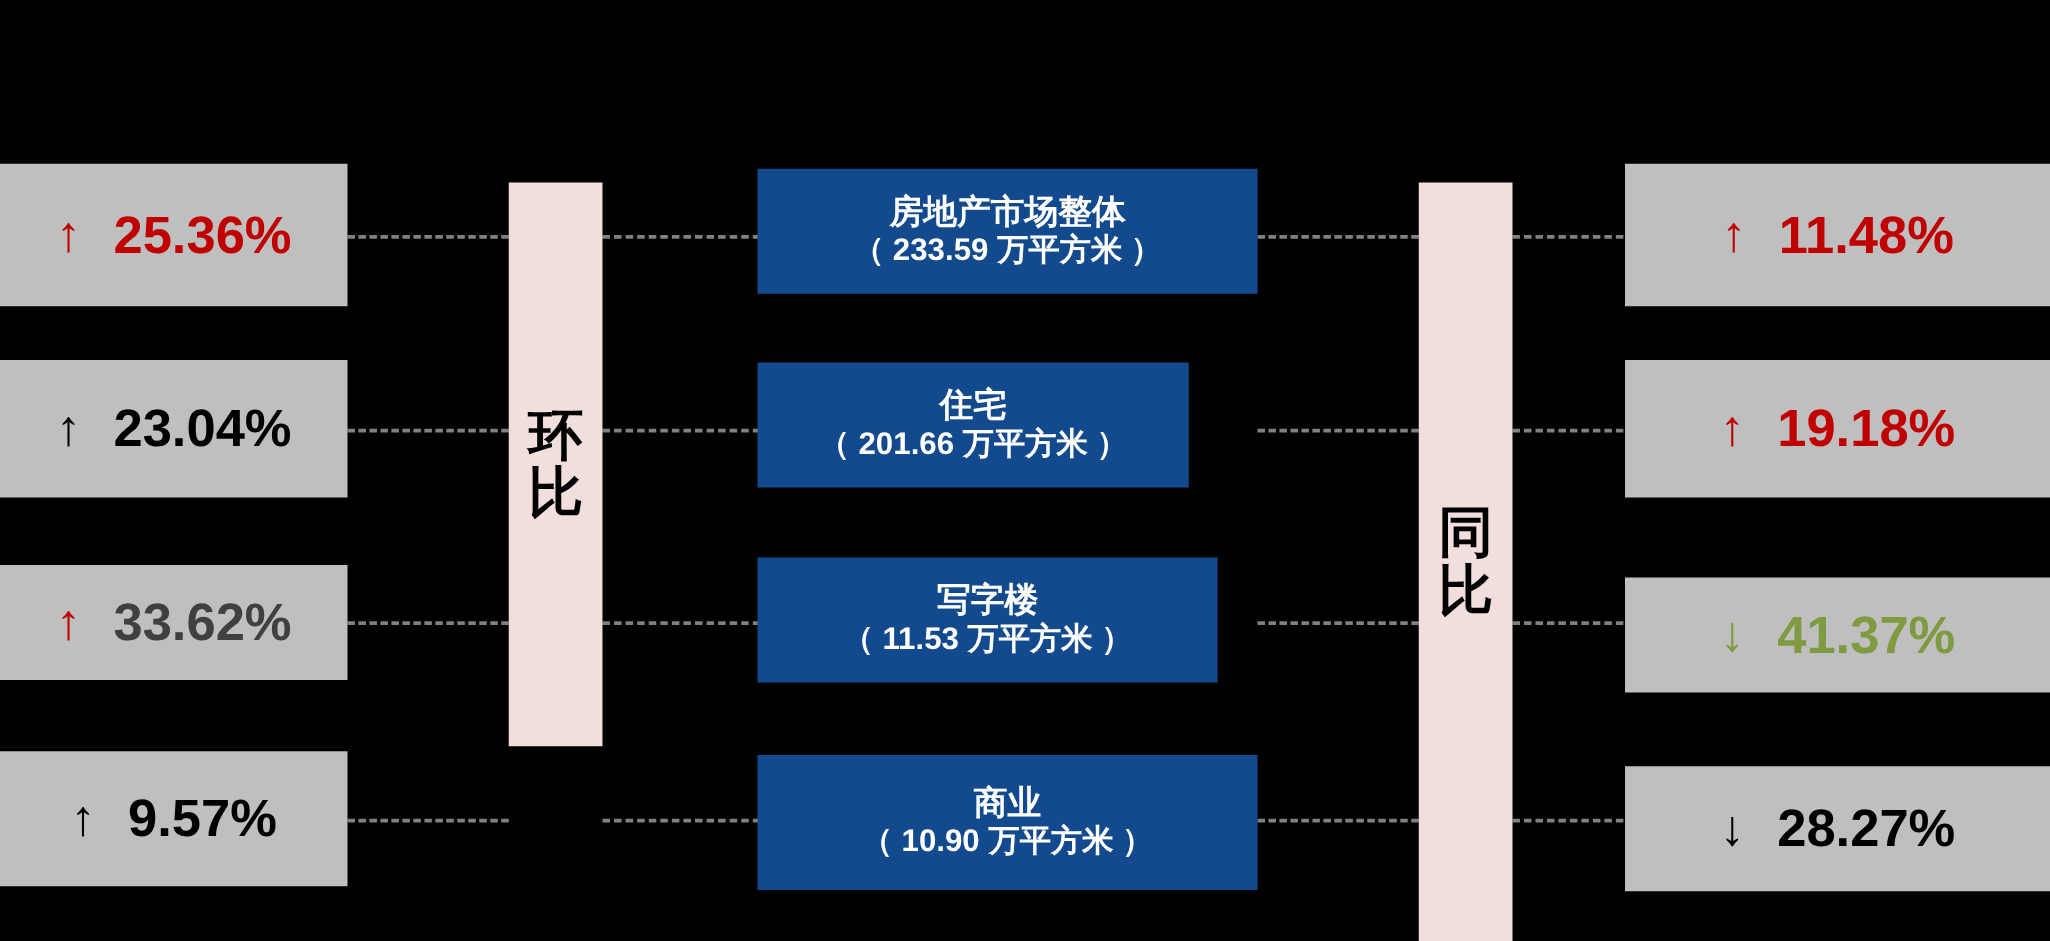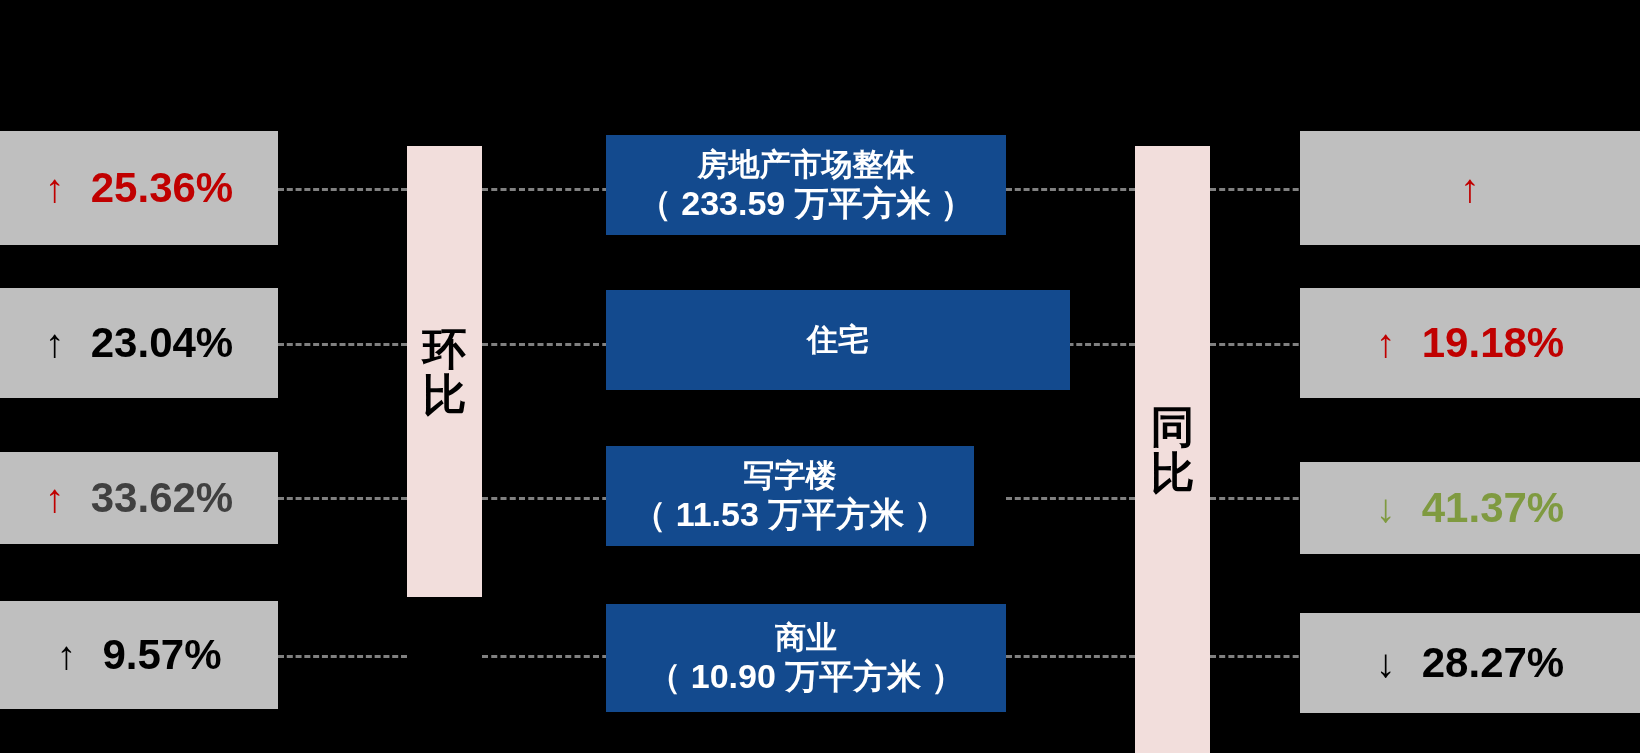--- a/index.html
+++ b/index.html
@@ -55,27 +55,27 @@
     background: #0f4c8a;
     background: #134a8e;
     z-index: 3;
     display: flex;
     flex-direction: column;
     align-items: center;
     justify-content: center;
     color: #ffffff;
   }
   .cat-name {
-    font-size: 31px;
+    font-size: 27px;
     font-weight: bold;
     line-height: 1.18;
     white-space: nowrap;
   }
   .cat-value {
-    font-size: 34px;
+    font-size: 25px;
     font-weight: bold;
     line-height: 1.18;
     white-space: nowrap;
   }
 
   
   .metric-box {
     position: absolute;
     background: #bfbfbf;
     z-index: 3;
@@ -133,29 +133,31 @@
     <span class="metric-value" style="color:#c00000;">25.36%</span>
   </div>
 
   <div class="cat-box" style="left:606px; top:135px; width:400px; height:100px;">
     <div class="cat-name">房地产市场整体</div>
     <div class="cat-value">（ 233.59 万平方米 ）</div>
   </div>
 
   <div class="metric-box" style="left:1300px; top:131px; width:340px; height:114px;">
     <span class="metric-arrow" style="color:#c00000;">↑</span>
+    <span class="metric-value" style="color:#c00000;">11.48%</span>
   </div>
 
   <div class="metric-box" style="left:0px; top:288px; width:278px; height:110px;">
     <span class="metric-arrow" style="color:#000000;">↑</span>
     <span class="metric-value" style="color:#000000;">23.04%</span>
   </div>
 
-  <div class="cat-box" style="left:606px; top:290px; width:464px; height:100px;">
+  <div class="cat-box" style="left:606px; top:290px; width:345px; height:100px;">
     <div class="cat-name">住宅</div>
+    <div class="cat-value">（ 201.66 万平方米 ）</div>
   </div>
 
   <div class="metric-box" style="left:1300px; top:288px; width:340px; height:110px;">
     <span class="metric-arrow" style="color:#c00000;">↑</span>
     <span class="metric-value" style="color:#c00000;">19.18%</span>
   </div>
 
   <div class="metric-box" style="left:0px; top:452px; width:278px; height:92px;">
     <span class="metric-arrow" style="color:#c00000;">↑</span>
     <span class="metric-value" style="color:#404040;">33.62%</span>

